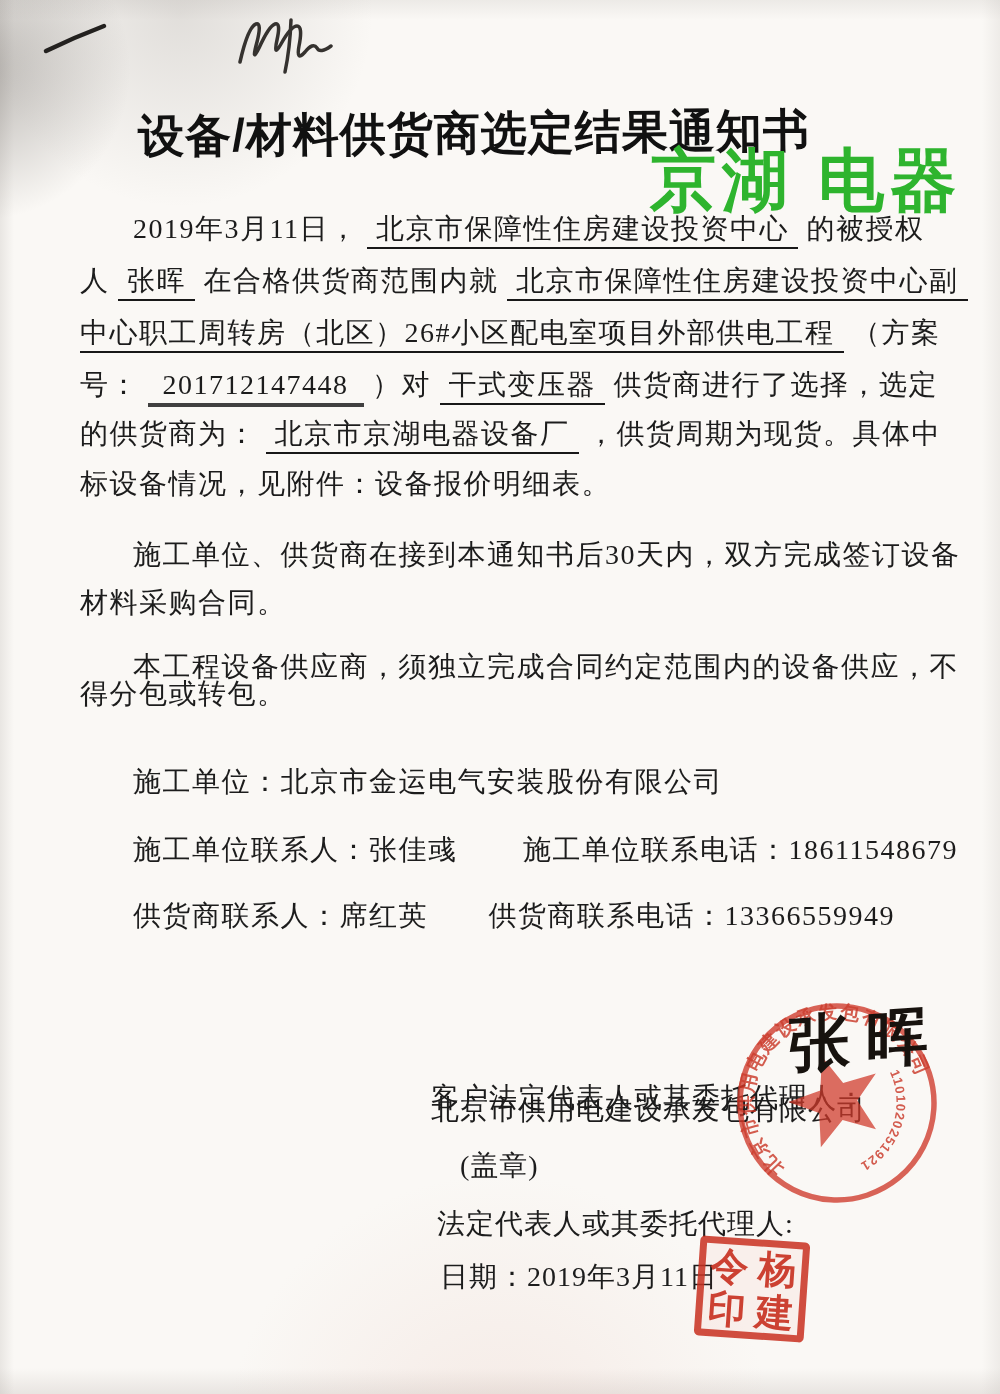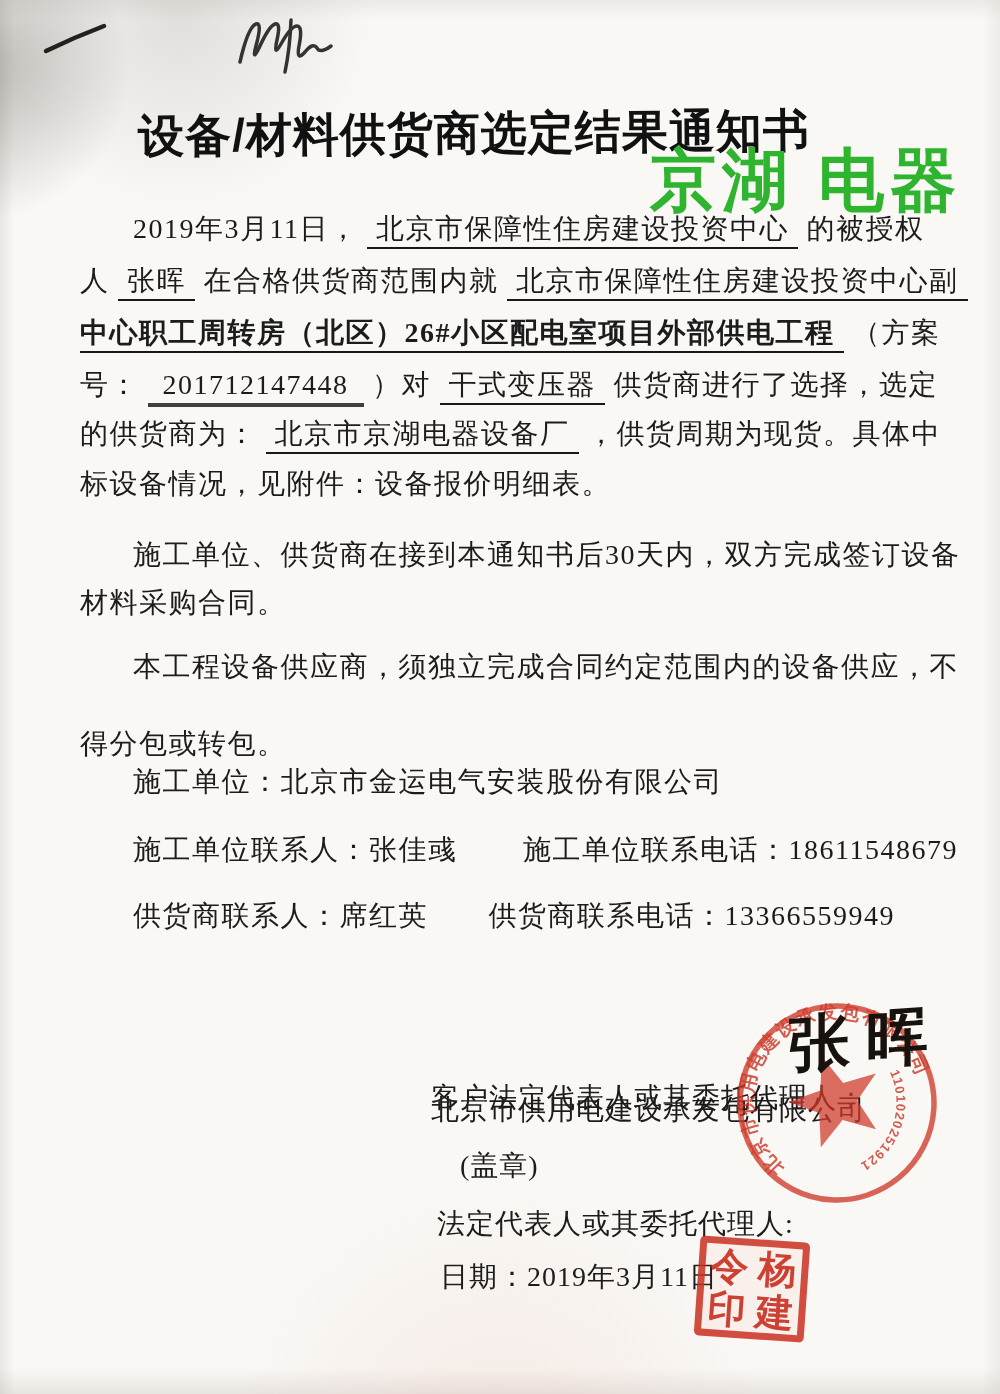--- a/index.html
+++ b/index.html
@@ -69,21 +69,21 @@
   <span class="u">北京市保障性住房建设投资中心</span>
   <span>的被授权</span>
 </div>
 <div class="abs line" style="left:80px;top:262px;">
   <span>人</span>
   <span class="u">张晖</span>
   <span>在合格供货商范围内就</span>
   <span class="u">北京市保障性住房建设投资中心副</span>
 </div>
 <div class="abs line" style="left:80px;top:314px;">
-  <span class="u" style="padding-left:0;font-weight:bold;">中心职工周转房（北区）26#小区配电室项目外部供电工程</span>
+  <span class="u" style="padding-left:0;">中心职工周转房（北区）26#小区配电室项目外部供电工程</span>
   <span>（方案</span>
 </div>
 <div class="abs line" style="left:80px;top:366px;">
   <span>号：</span>
   <span class="u-wide">201712147448</span>
   <span>）对</span>
   <span class="u">干式变压器</span>
   <span>供货商进行了选择，选定</span>
 </div>
 <div class="abs line" style="left:80px;top:415px;">
@@ -98,21 +98,21 @@
 <div class="abs line" style="left:133px;top:536px;">
   <span>施工单位、供货商在接到本通知书后30天内，双方完成签订设备</span>
 </div>
 <div class="abs line" style="left:80px;top:584px;">
   <span>材料采购合同。</span>
 </div>
 
 <div class="abs line" style="left:133px;top:648px;">
   <span>本工程设备供应商，须独立完成合同约定范围内的设备供应，不</span>
 </div>
-<div class="abs line" style="left:80px;top:725px;text-align:right;">
+<div class="abs line" style="left:80px;top:675px;text-align:right;">
   <span>得分包或转包。</span>
 </div>
 
 <div class="abs line" style="left:133px;top:763px;">
   <span>施工单位：北京市金运电气安装股份有限公司</span>
 </div>
 <div class="abs line" style="left:133px;top:831px;">
   <span>施工单位联系人：张佳彧</span>
   <span class="gap36">施工单位联系电话：18611548679</span>
 </div>

